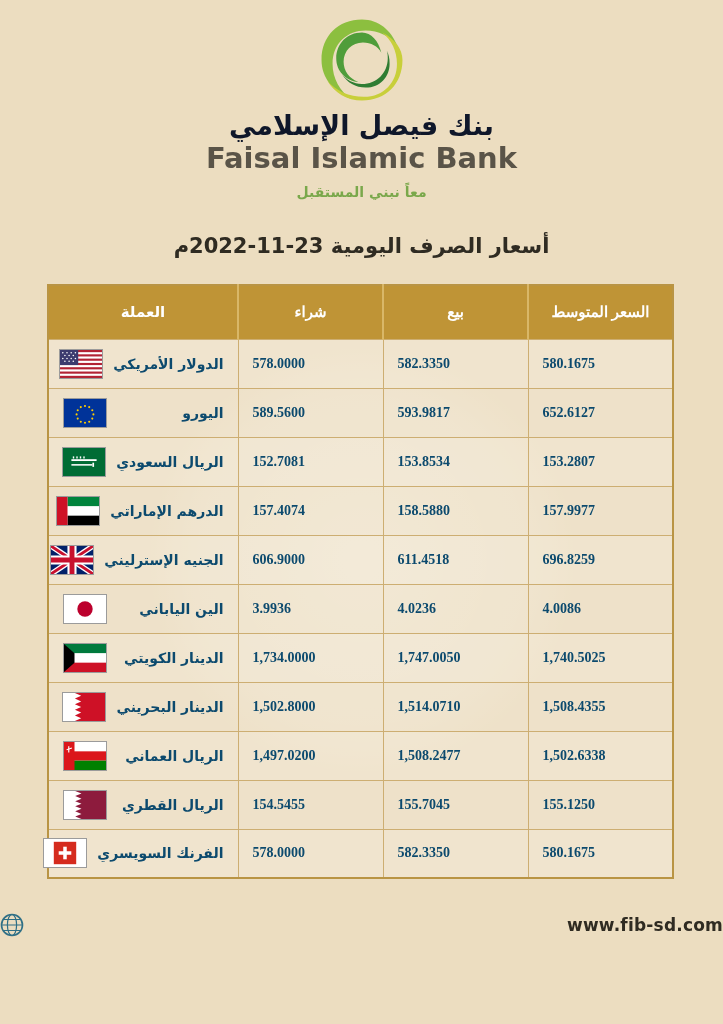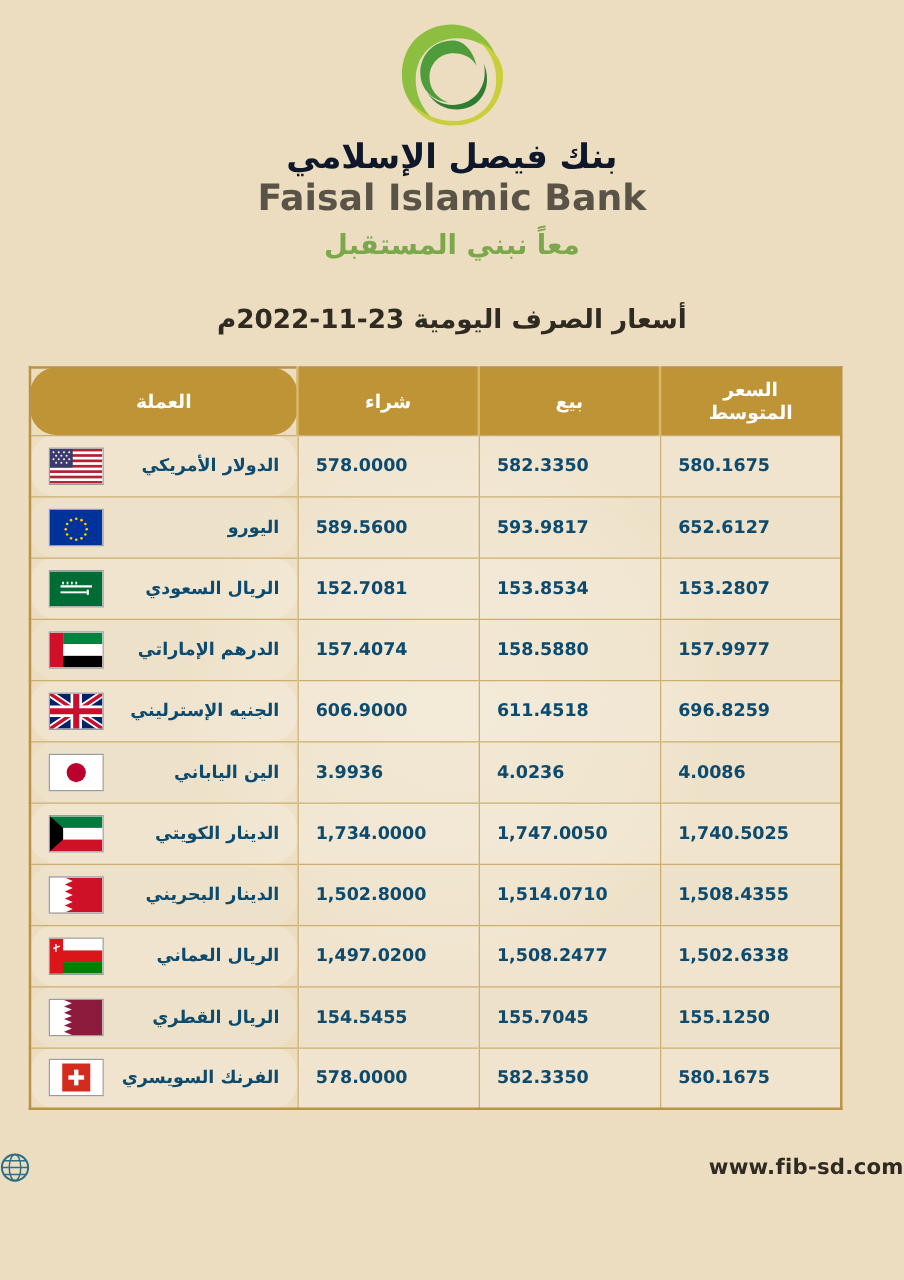--- a/index.html
+++ b/index.html
@@ -52,21 +52,21 @@
   .bank-name-en {
     text-align: center;
     font-size: 29px;
     font-weight: bold;
     color: #5a5448;
     direction: ltr;
     margin-top: 0;
   }
   .slogan {
     text-align: center;
-    font-size: 22px;
+    font-size: 14px;
     color: #7aa84b;
     margin-top: 9px;
     font-weight: bold;
   }
 
   .doc-title {
     text-align: center;
     font-size: 21px;
     font-weight: bold;
     color: #2f2b22;
@@ -107,22 +107,22 @@
     border-top: 1px solid #cdae72;
     border-left: 1px solid #cdae72;
     border-right: 1px solid #cdae72;
     padding: 0 14px;
     background: rgba(255,255,255,0.14);
   }
   table.rates tbody tr:nth-child(odd) td { background: rgba(255,255,255,0.22); }
   table.rates tbody td:first-child { border-right: none; }
   table.rates tbody td:last-child  { border-left: none; }
 
-  .col-avg, .col-sell, .col-buy { width: 145px; text-align: left; padding-left: 18px; }
-  .col-cur { width: 214px; border-radius: 21px; }
+  .col-avg, .col-sell, .col-buy { width: 145px; text-align: left; padding-left: 18px; font-family: Liberation Serif, serif; }
+  .col-cur { width: 190px; }
 
   .cur-cell {
     display: flex;
     align-items: center;
     justify-content: space-between;
     gap: 10px;
   }
   .cur-name { font-size: 14px; font-weight: bold; white-space: nowrap; }
 
   

